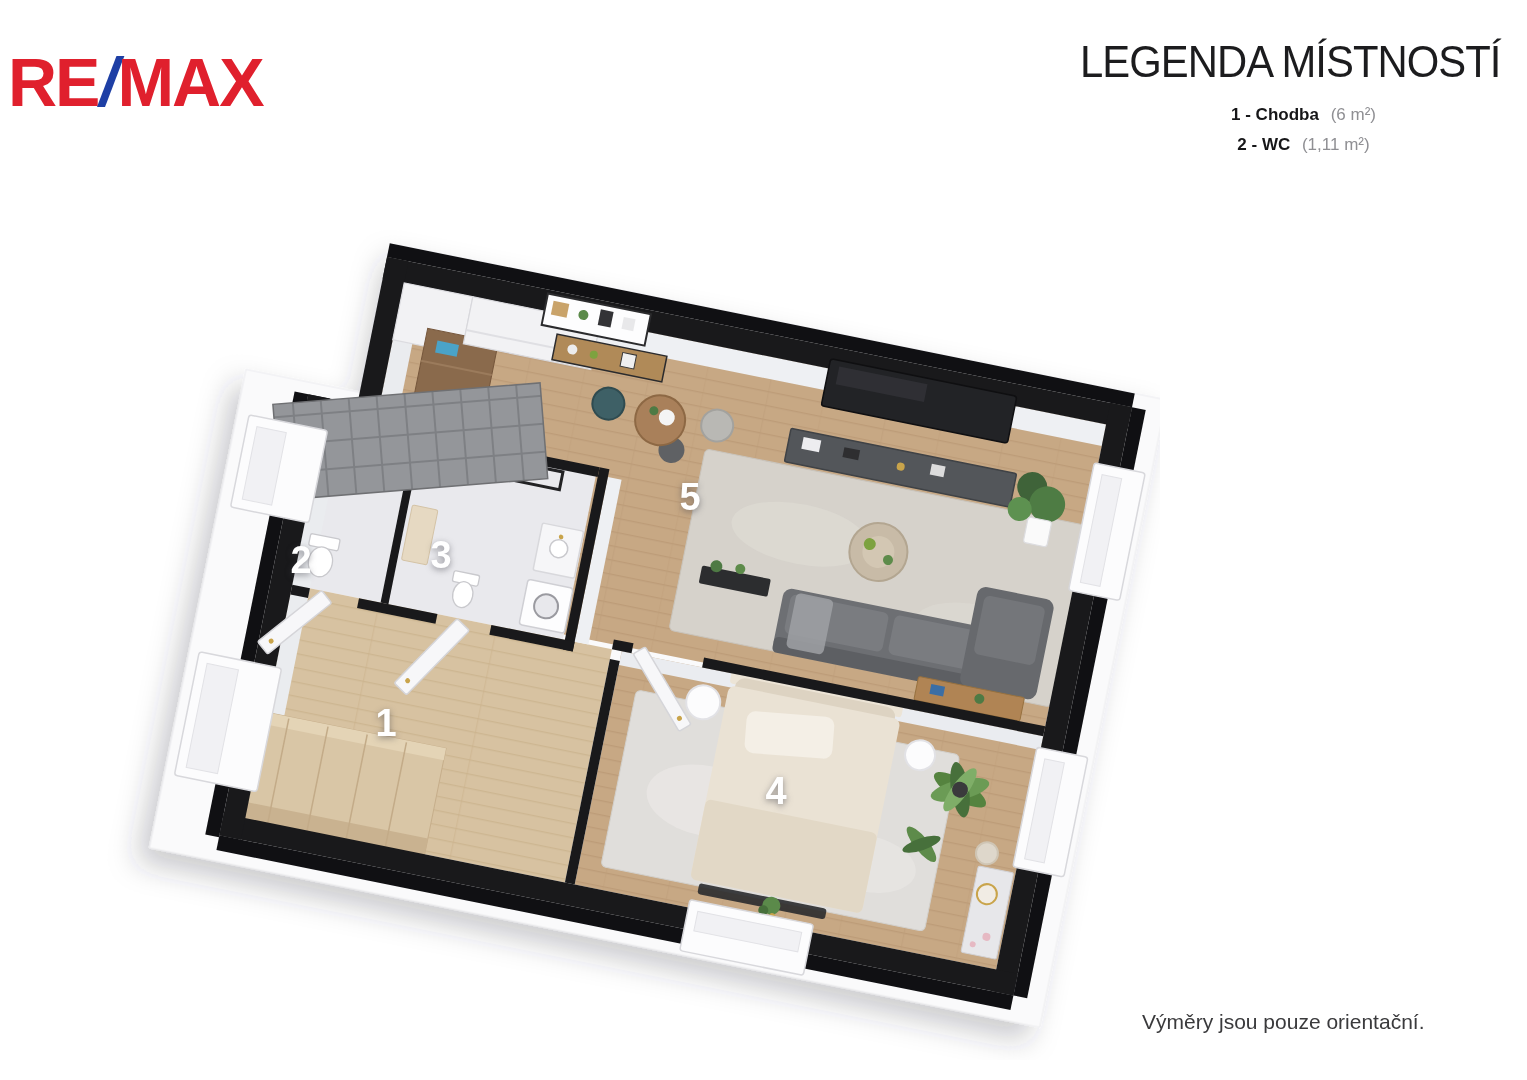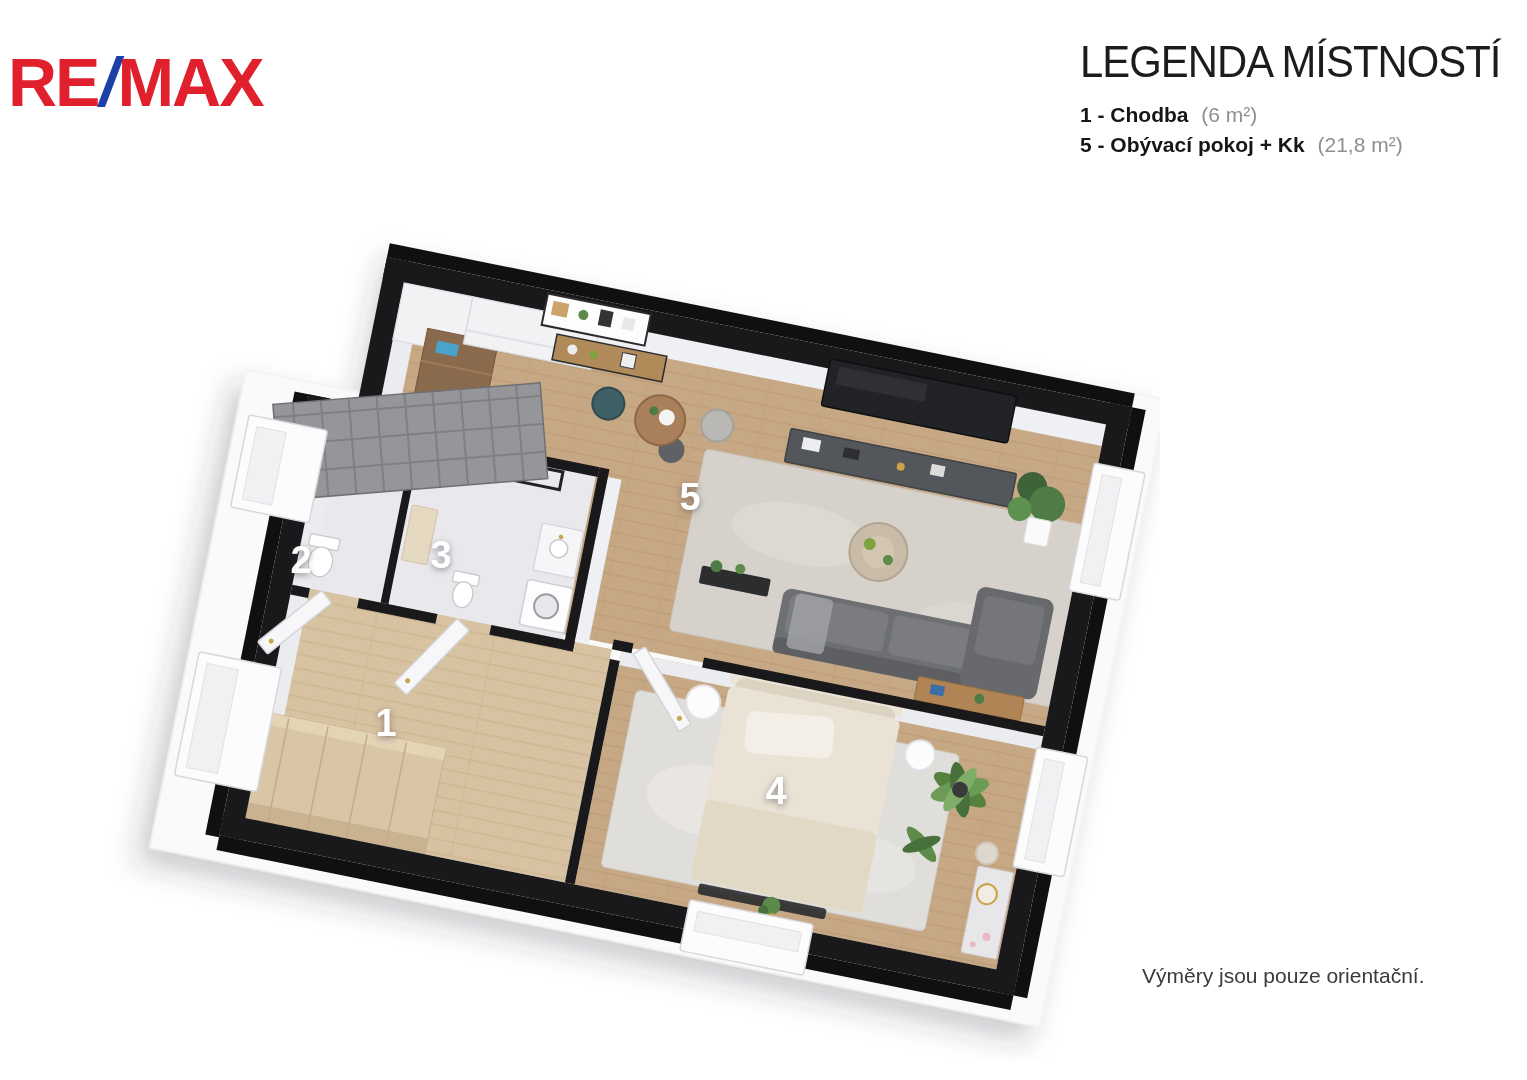--- a/index.html
+++ b/index.html
@@ -9,47 +9,47 @@
   }
   
   .logo{position:absolute;left:8px;top:48px;font-size:68px;font-weight:800;
         letter-spacing:-2px;line-height:1;white-space:nowrap;}
   .logo .red{color:#e0202d;}
   .logo .slash{color:#1e3fa5;font-style:italic;padding:0 1px;}
   
   .legend{position:absolute;left:1080px;top:37px;width:447px;}
   .legend-title{font-size:44px;font-weight:300;color:#1c1c1e;letter-spacing:-1px;
                 transform:scaleX(.95);transform-origin:left;margin:0 0 13px 0;}
-  .legend-item{font-size:21px;line-height:29.5px;color:#161618;white-space:nowrap;}
+  .legend-item{font-size:17px;line-height:29.5px;color:#161618;white-space:nowrap;text-align:center;}
   .legend-item .lbl{font-weight:700;}
   .legend-item .area{color:#8f8f93;font-weight:400;margin-left:7px;}
   
-  .disclaimer{position:absolute;left:1142px;top:964px;font-size:21px;color:#3a3a3c;}
+  .disclaimer{position:absolute;left:1142px;top:1010px;font-size:21px;color:#3a3a3c;}
   
   .plan-wrap{position:absolute;left:90px;top:220px;width:1070px;height:840px;}
   .plan-num{position:absolute;transform:translate(-50%,-50%);color:#fff;
             font-size:38px;font-weight:600;z-index:5;
             text-shadow:0 2px 6px rgba(70,70,78,.55);}
 </style>
 </head>
 <body>
 
 <div class="logo">
   <span class="red">RE</span><span class="slash">/</span><span class="red">MAX</span>
 </div>
 
 <div class="legend">
   <div class="legend-title">LEGENDA MÍSTNOSTÍ</div>
   <div class="legend-item">
     <span class="lbl">1 - Chodba</span>
     <span class="area">(6 m²)</span>
   </div>
   <div class="legend-item">
-    <span class="lbl">5 - Obývací pokoj + Kk</span>
-    <span class="area">(21,8 m²)</span>
+    <span class="lbl">2 - WC</span>
+    <span class="area">(1,11 m²)</span>
   </div>
 </div>
 
 <div class="plan-wrap">
 <svg width="1070" height="840" viewBox="0 0 1070 840">
   <defs>
     <pattern id="wood" width="120" height="14" patternUnits="userSpaceOnUse">
       <rect width="120" height="14" fill="#c7a884"></rect>
       <rect width="120" height="1.3" fill="#b5946f" opacity="0.6"></rect>
       <rect width="1.3" height="14" x="40" fill="#bd9d79" opacity="0.5"></rect>

